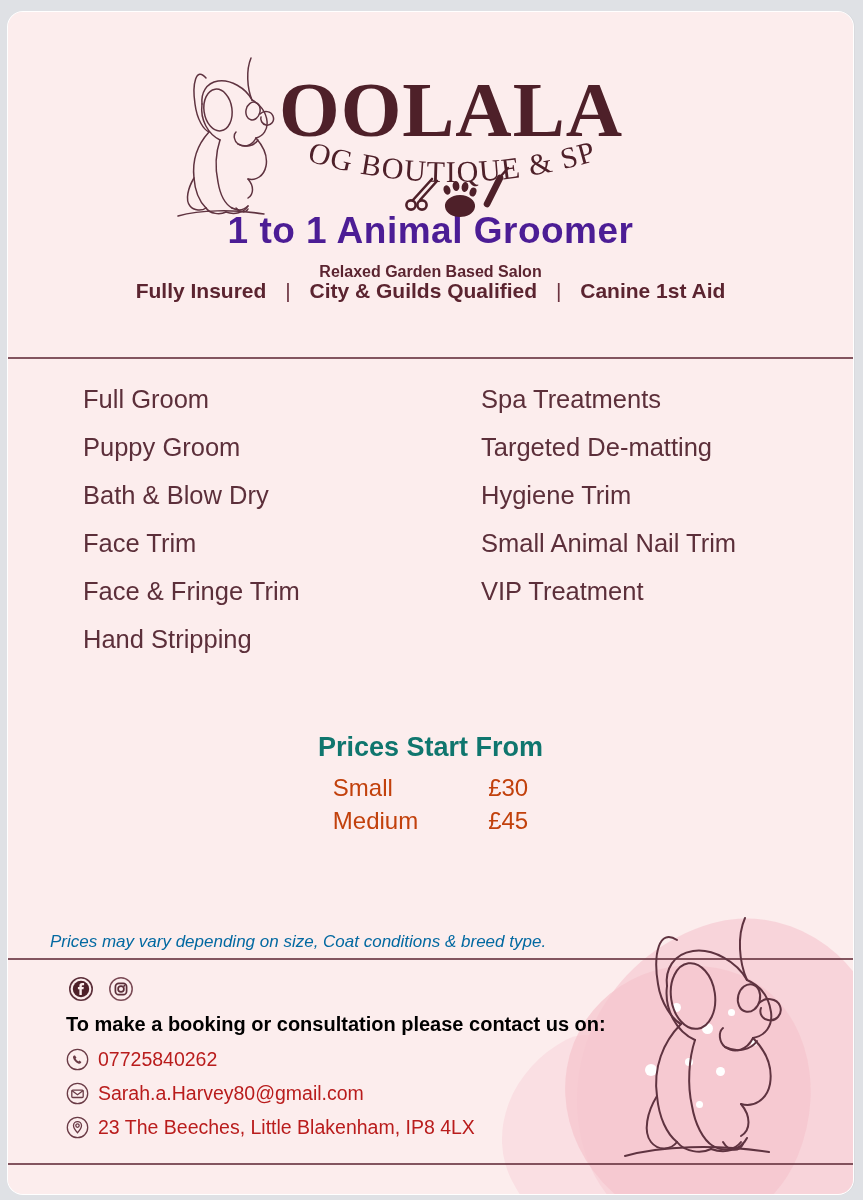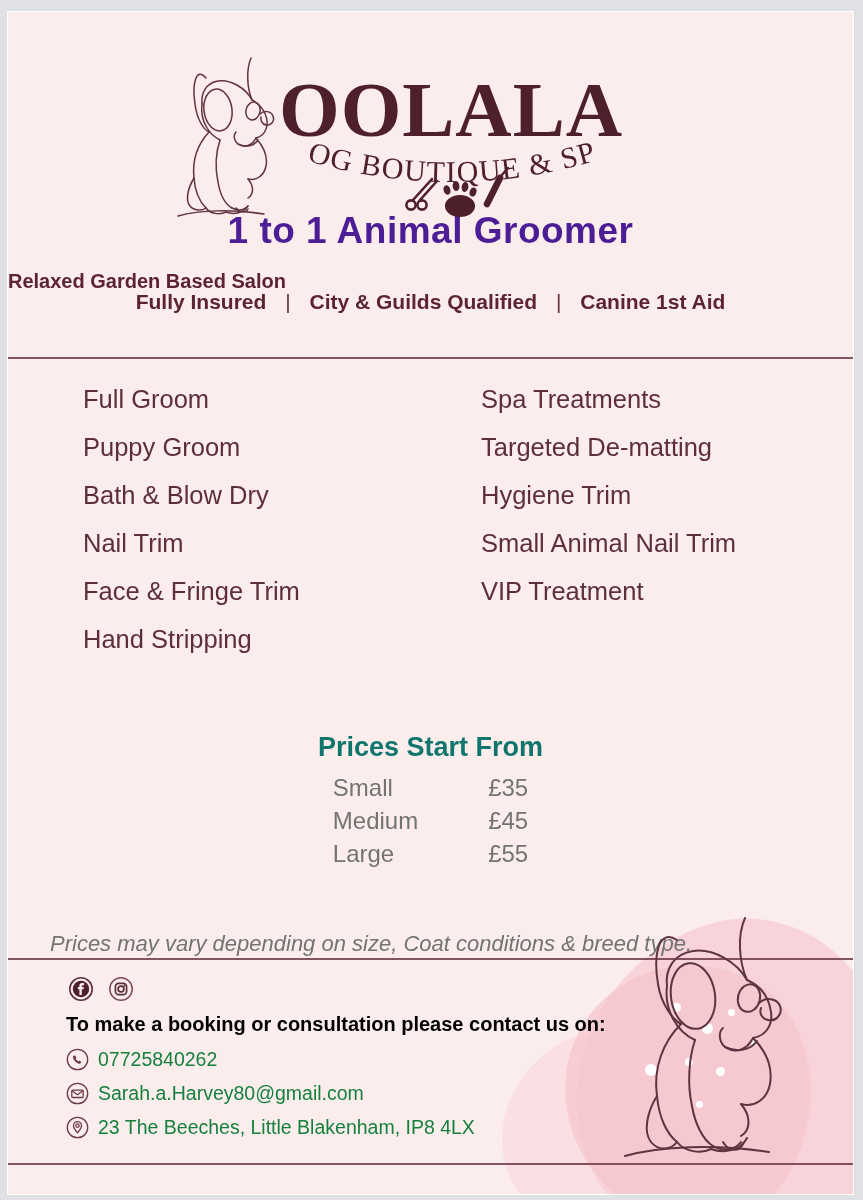--- a/index.html
+++ b/index.html
@@ -13,20 +13,21 @@
     background:#dfe1e5;
     overflow:hidden;
   }
   
   .frame{
     position:absolute;
     left:8px;top:12px;right:10px;bottom:6px;
     background:#fceded;
     box-shadow:0 0 0 1px #ffffff, 1px 0 0 1px #d9dade;
     overflow:hidden;
+    border-radius:15px;
   }
   .sheet{
     position:absolute;inset:0;
     background:#fceded;
     overflow:hidden;
   }
 
   
   .blob{position:absolute;pointer-events:none;}
   .blob-a{
@@ -63,23 +64,23 @@
     position:absolute;left:278px;top:52px;width:330px;height:150px;
   }
   .headline{
     text-align:center;
     font-size:37px;font-weight:bold;color:#4c1d95;
     letter-spacing:.5px;
     margin:0;padding:0 0 0 0;
     line-height:1;
   }
   .subhead{
-    text-align:left;
-    font-size:20px;font-weight:bold;color:#5b2430;
-    margin-top:22px;line-height:1;
+    text-align:center;
+    font-size:16px;font-weight:bold;color:#5b2430;
+    margin-top:15px;line-height:1;
   }
   .credrow{
     text-align:center;
     font-size:21px;font-weight:bold;color:#5b2430;
     line-height:1;
   }
   .credrow .sep{display:inline-block;padding:0 13px;font-weight:normal;color:#6b3340;}
 
   .rule{
     position:absolute;left:0;right:0;height:0;
@@ -109,31 +110,31 @@
     text-align:center;
   }
   .prices-title{
     font-size:27px;font-weight:bold;color:#0f766e;line-height:1;
   }
   .price-table{
     margin:13px auto 0;
     border-collapse:collapse;
   }
   .price-table td{
-    font-size:24px;color:#737373;
+    font-size:24px;color:#c2410c;
     padding:2px 0 7px;
     line-height:1;
   }
   .price-table td.pname{text-align:left;padding-right:70px;}
   .price-table td.pval{text-align:left;}
 
   
   .disclaimer{
     position:absolute;left:42px;top:921px;
-    font-size:22px;font-style:italic;color:#737373;
+    font-size:17px;font-style:italic;color:#0369a1;
     line-height:1;
   }
   .rule-mid{top:946px;}
 
   
   .socials{
     position:absolute;left:60px;top:964px;
     display:flex;gap:14px;align-items:center;
   }
   .contact-lead{
@@ -141,21 +142,21 @@
     font-size:20px;font-weight:bold;color:#000000;line-height:1;
   }
   .contact-list{
     position:absolute;left:58px;top:1036px;
   }
   .crow{
     display:flex;align-items:center;gap:9px;
     margin-bottom:11px;
   }
   .crow .ctext{
-    font-size:19.5px;color:#15803d;line-height:1;
+    font-size:19.5px;color:#b91c1c;line-height:1;
   }
   .rule-bot{top:1151px;}
 
   .foot-dog{
     position:absolute;right:38px;top:890px;width:200px;height:270px;
   }
   svg{display:block;overflow:visible;}
 </style>
 </head>
 <body>
@@ -249,48 +250,44 @@
       </div>
     </div>
 
     <div class="rule rule-head"></div>
 
     <div class="services">
       <div class="col col-left">
         <div class="svc">Full Groom</div>
         <div class="svc">Puppy Groom</div>
         <div class="svc">Bath &amp; Blow Dry</div>
-        <div class="svc">Nail Trim</div>
+        <div class="svc">Face Trim</div>
         <div class="svc">Face &amp; Fringe Trim</div>
         <div class="svc">Hand Stripping</div>
       </div>
       <div class="col col-right">
         <div class="svc">Spa Treatments</div>
         <div class="svc">Targeted  De-matting</div>
         <div class="svc">Hygiene Trim</div>
         <div class="svc">Small Animal Nail Trim</div>
         <div class="svc">VIP Treatment</div>
       </div>
     </div>
 
     <div class="prices">
       <div class="prices-title">Prices Start From</div>
       <table class="price-table">
         <tbody>
               <tr>
           <td class="pname">Small</td>
-          <td class="pval">£35</td>
+          <td class="pval">£30</td>
         </tr>
         <tr>
           <td class="pname">Medium</td>
           <td class="pval">£45</td>
-        </tr>
-        <tr>
-          <td class="pname">Large</td>
-          <td class="pval">£55</td>
         </tr>
       </tbody>
           </table>
     </div>
 
     <div class="disclaimer">Prices may vary depending on size, Coat conditions &amp; breed type.</div>
     <div class="rule rule-mid"></div>
 
     <div class="socials">
       <span>

